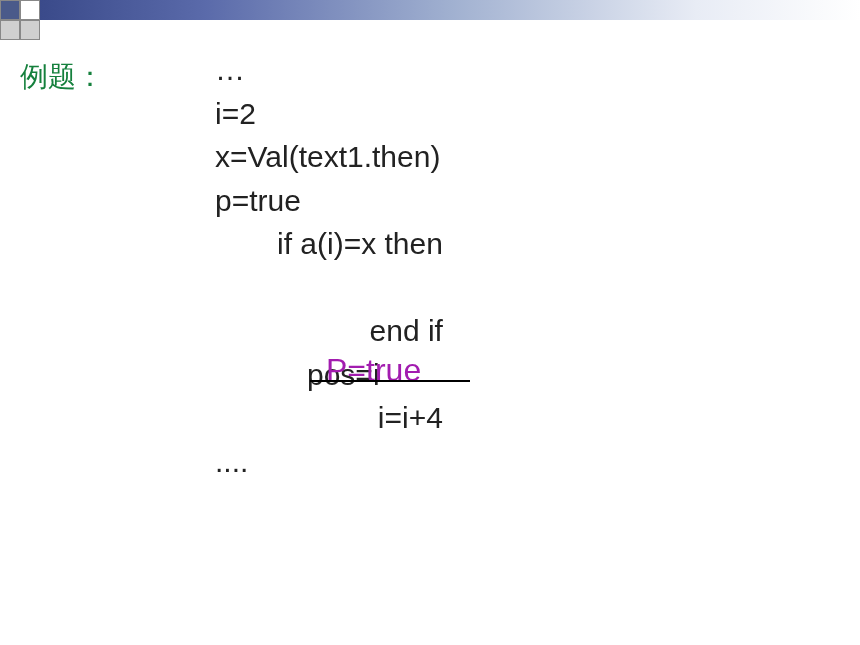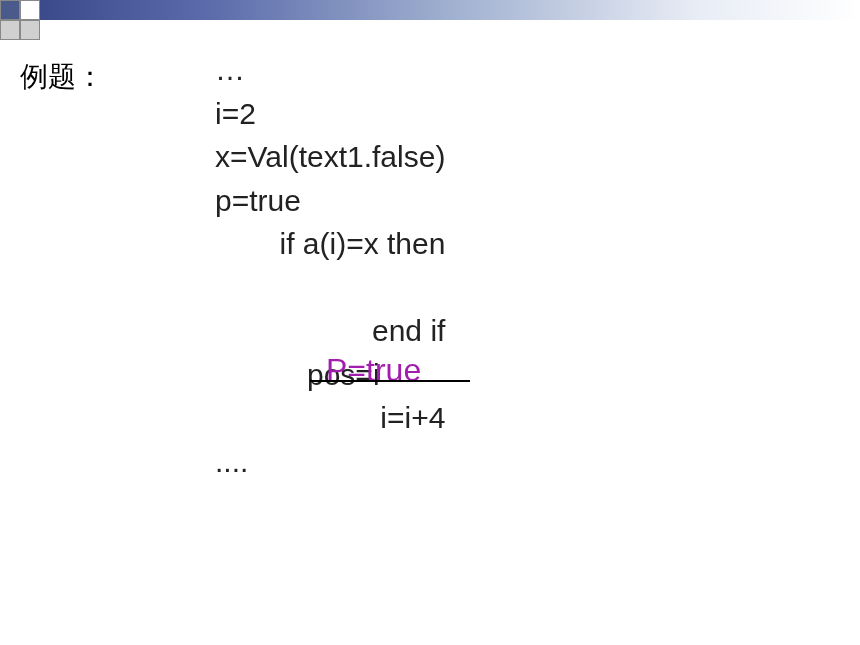--- a/index.html
+++ b/index.html
@@ -46,21 +46,21 @@
     .header-gradient {
       flex: 1;
       height: 20px;
       background: linear-gradient(to right, #3a4a8a 0%, #5a6aaa 20%, #a0b0d0 50%, #e8ecf5 80%, #ffffff 100%);
     }
     .title-label {
       position: absolute;
       left: 20px;
       top: 58px;
       font-size: 28px;
-      color: #000000;
+      color: #15803d;
     }
     .code-block {
       position: absolute;
       left: 215px;
       top: 48px;
       font-size: 30px;
       color: #222;
       line-height: 1.45;
     }
     .code-line {
@@ -104,21 +104,21 @@
     </div>
   </div>
   <div class="header-gradient"></div>
 </div>
 
 <div class="title-label">例题：</div>
 
 <div class="code-block">
   <div class="code-line">…</div>
   <div class="code-line">i=2</div>
-  <div class="code-line">x=Val(text1.false)</div>
+  <div class="code-line">x=Val(text1.then)</div>
   <div class="code-line">p=true</div>
   <div class="code-line indent-1">if a(i)=x then</div>
   <div class="code-line indent-1">&nbsp;</div>
   <div class="code-line indent-1">end if</div>
   <div class="code-line indent-2">pos=i</div>
   <div class="code-line indent-1">i=i+4</div>
   <div class="code-line">....</div>
 </div>
 
 <div class="answer-red">P=true</div>

